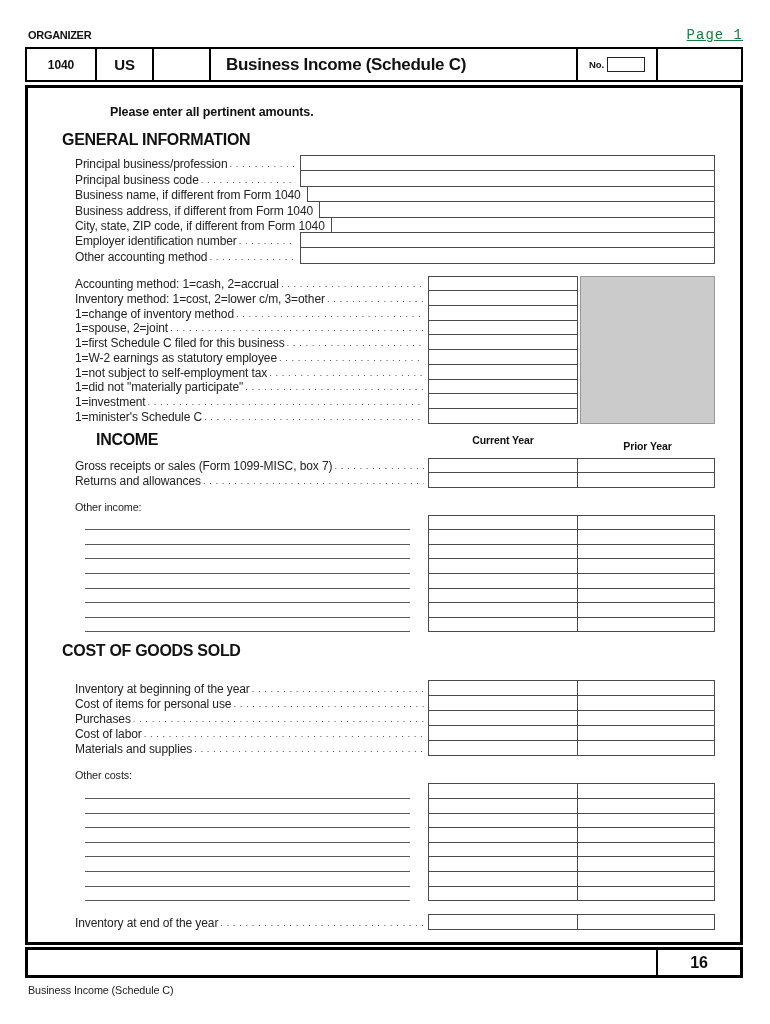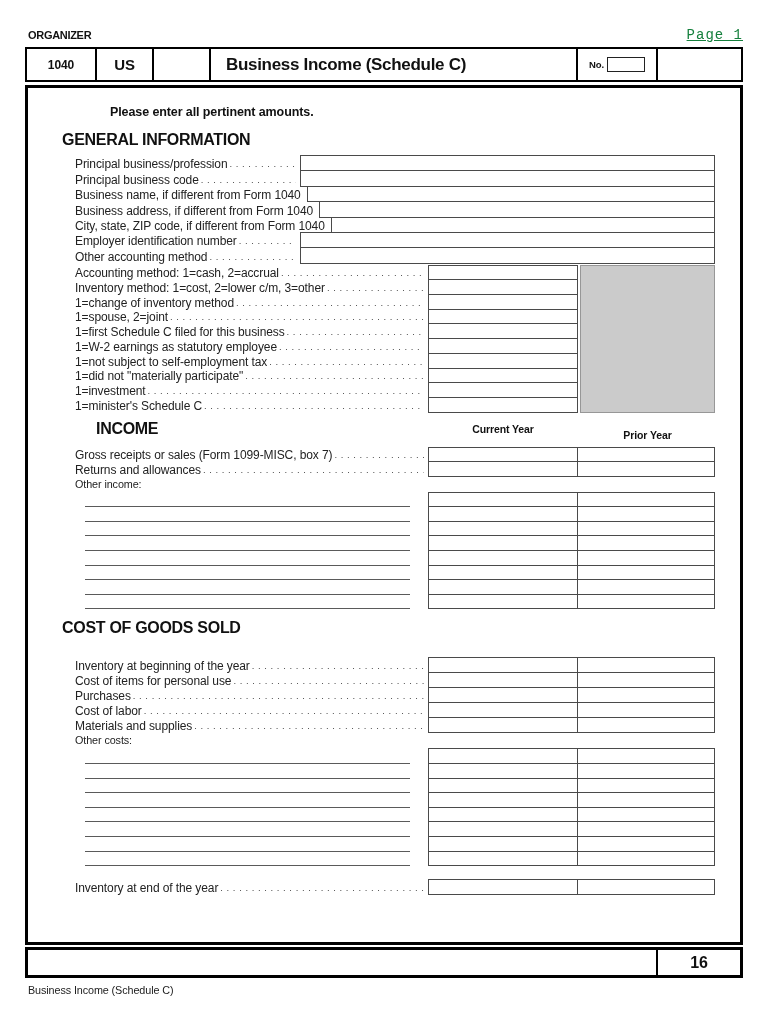--- a/index.html
+++ b/index.html
@@ -31,39 +31,39 @@
 
   
   .frow { display:flex; align-items:stretch; padding-right:25px; height:16.4px; }
   .stack .frow:not(:first-child) { margin-top:-1px; }
   .lbl { margin-left:47px; font-size:12px; line-height:14px; align-self:flex-end; white-space:nowrap; color:#222;text-align:center; }
   .dots { flex:1; overflow:hidden; white-space:nowrap; align-self:flex-end; line-height:12px; margin:0 4px 1px 2px; }
   .dots::after { content:". . . . . . . . . . . . . . . . . . . . . . . . . . . . . . . . . . . . . . . . . . . . . . . . . . . . . . . . . . . . . . . . . . . . . . . . "; font-size:9.5px; color:#444; letter-spacing:0.5px; }
   .ibox { width:415px; border:1px solid #4a4a4a; background:#fff; }
 
   
-  .methods { position:relative; margin-top:2px; }
+  .methods { position:relative; margin-top:13px; }
   .methods .frow { height:15.7px; padding-right:162px; }
   .methods .ibox { width:150px; }
   .gray-panel { position:absolute; right:25px; top:0; bottom:0; width:135px; background:#cbcbcb; border:1px solid #979797; }
 
   
   .income-head { position:relative; height:27px; margin-top:7px; }
   .income-head .sec-heading { position:absolute; left:34px; top:0; }
   .col-label { position:absolute; font-size:10.5px; font-weight:bold; white-space:nowrap; }
   .col-current { left:400px; width:150px; text-align:center; top:3px; }
   .col-prior { left:552px; width:135px; text-align:center; top:9px; }
 
   
   .box2 { width:287px; display:flex; border:1px solid #4a4a4a; background:#fff; }
   .box2 .c1 { width:149px; border-right:1px solid #4a4a4a; }
   .box2 .c2 { flex:1; }
   .inc-rows .frow { height:15.5px; }
 
-  .sub-label { margin-left:47px; font-size:10.8px; height:14px; margin-top:1px; color:#222; }
+  .sub-label { margin-left:47px; font-size:10.8px; height:14px; margin-top:13px; color:#222; }
 
   
   .grow { display:flex; align-items:stretch; padding-right:25px; height:15.6px; }
   .stack .grow:not(:first-child) { margin-top:-1px; }
   .wline { width:325px; margin-left:57px; border-bottom:1.3px solid #5a5a5a; }
   .gspacer { flex:1; }
 
   .cogs-heading { margin-top:10px; margin-bottom:20px; }
   .cogs-rows .frow { height:16px; }
   .inv-end { margin-top:13px; }

